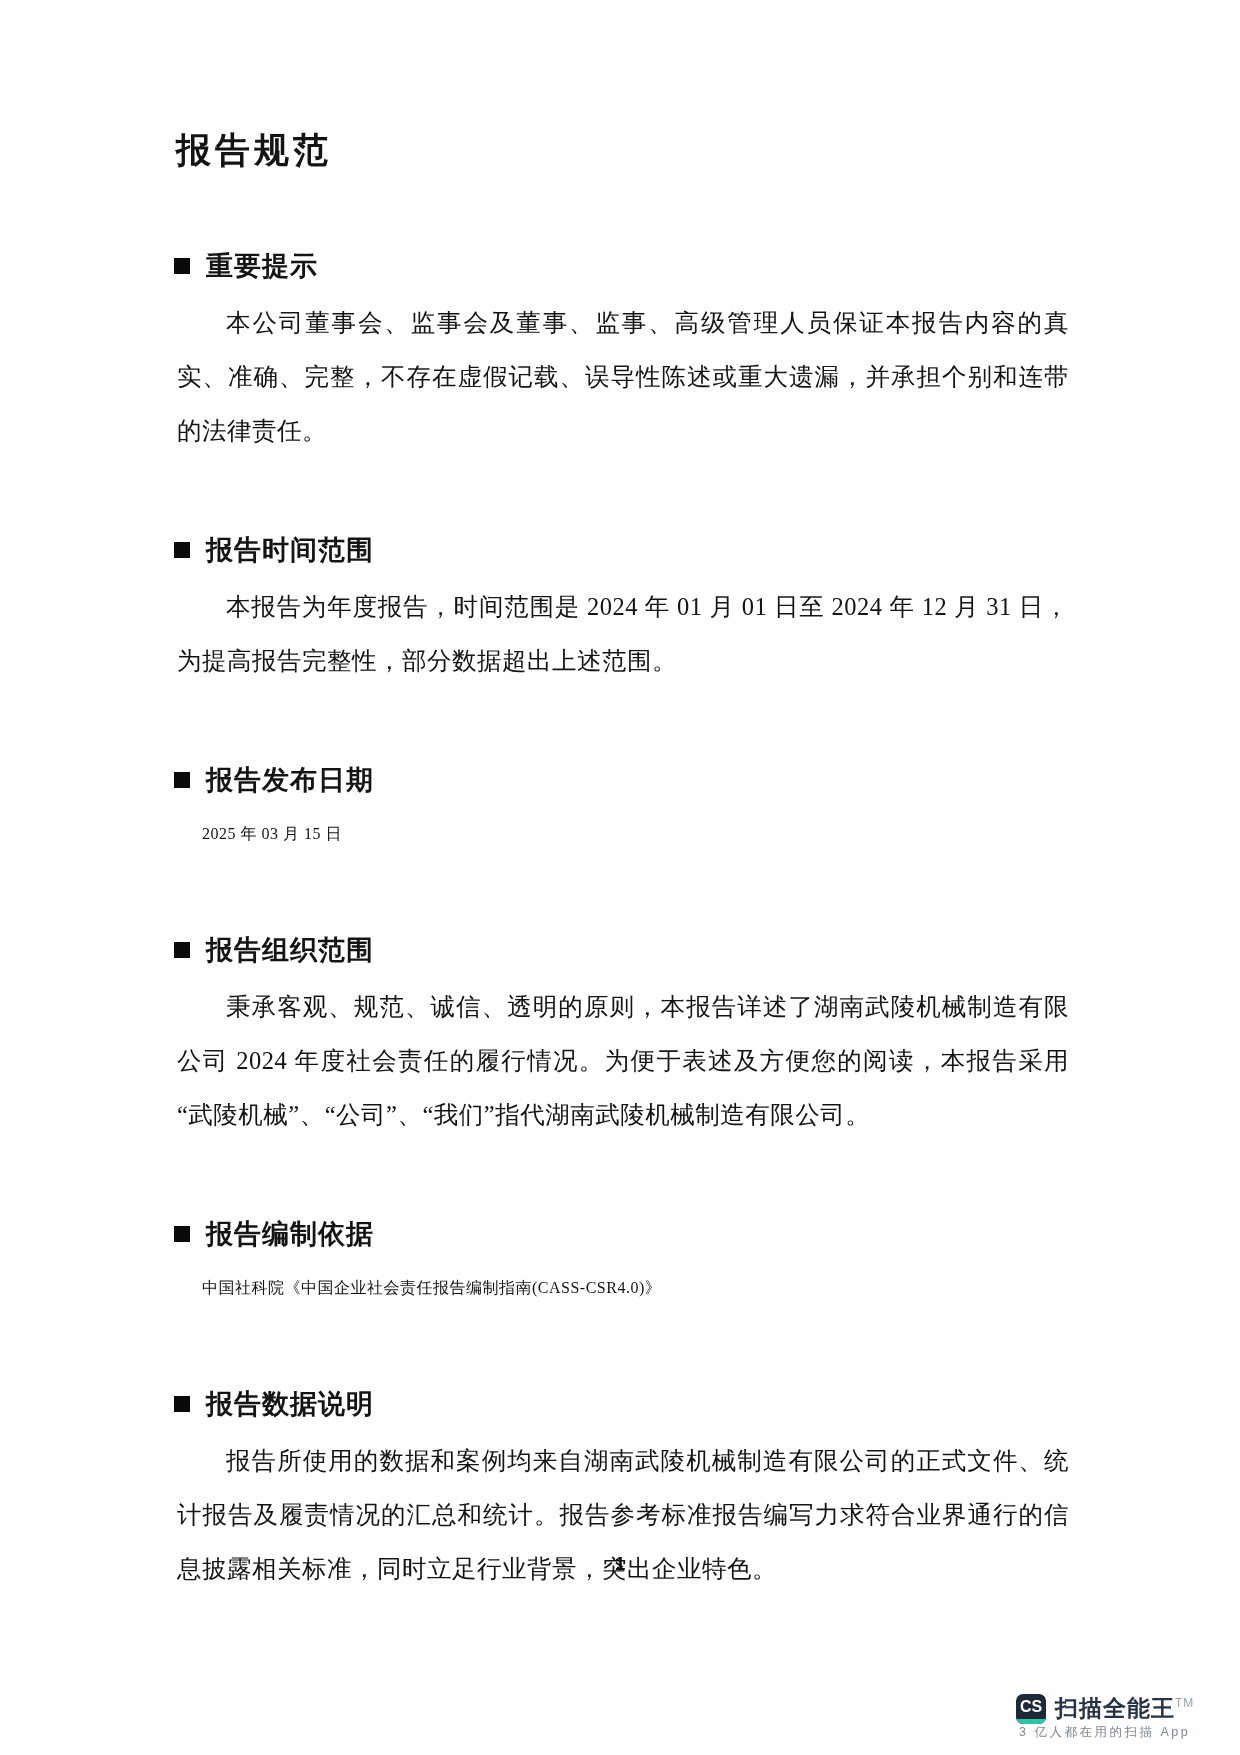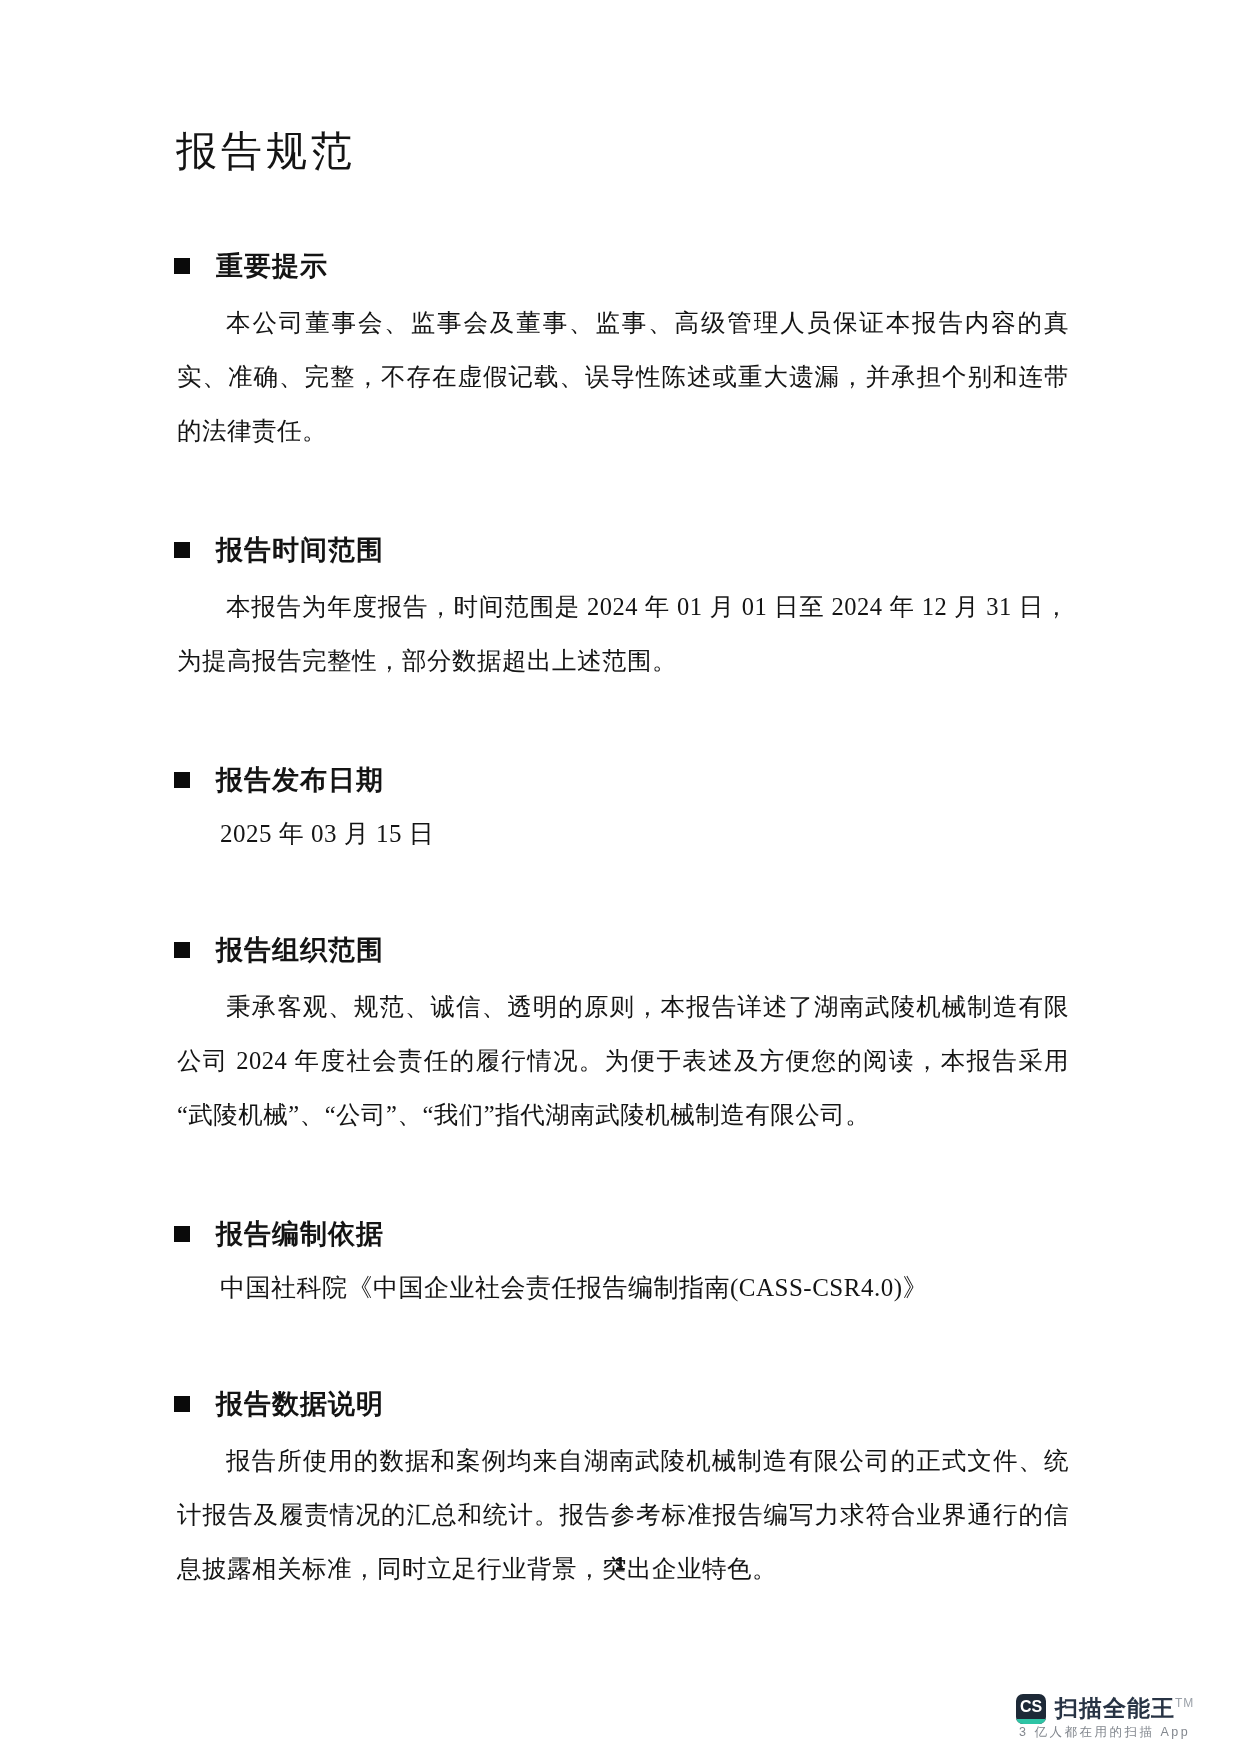--- a/index.html
+++ b/index.html
@@ -14,57 +14,56 @@
     color: #141414;
   }
   .content {
     position: absolute;
     top: 128px;
     left: 170px;
     width: 906px;
   }
   .doc-title {
     font-family: "Liberation Serif", "DejaVu Serif", serif;
-    font-weight: 400;
-    font-size: 41px;
+    font-weight: 700;
+    font-size: 35px;
     letter-spacing: 4px;
     margin: 0 0 0 6px;
     line-height: 46px;
   }
   .section { margin: 0; }
   .sec-heading {
     font-family: "Liberation Sans", "DejaVu Sans", sans-serif;
     font-weight: 700;
     font-size: 27px;
     letter-spacing: 1px;
     margin: 30px 0 10px 0;
     line-height: 40px;
     display: flex;
     align-items: center;
-    gap: 10px;
   }
   .sec-heading:first-of-type { margin-top: 72px; }
   .bullet {
     display: inline-block;
     width: 16px;
     height: 16px;
     background: #0a0a0a;
     margin: 0 16px 0 4px;
     flex: 0 0 auto;
   }
   .body-par {
     font-size: 24.5px;
     line-height: 54px;
     text-align: justify;
     text-indent: 2em;
     margin: 7px;
     letter-spacing: 0.5px;
   }
   .line-par {
-    font-size: 25px;
+    font-size: 16px;
     line-height: 48px;
     text-indent: 2em;
     margin: 2px 0;
     letter-spacing: 0.5px;
   }
   .page-number {
     position: absolute;
     top: 1553px;
     left: 0;
     width: 1240px;

